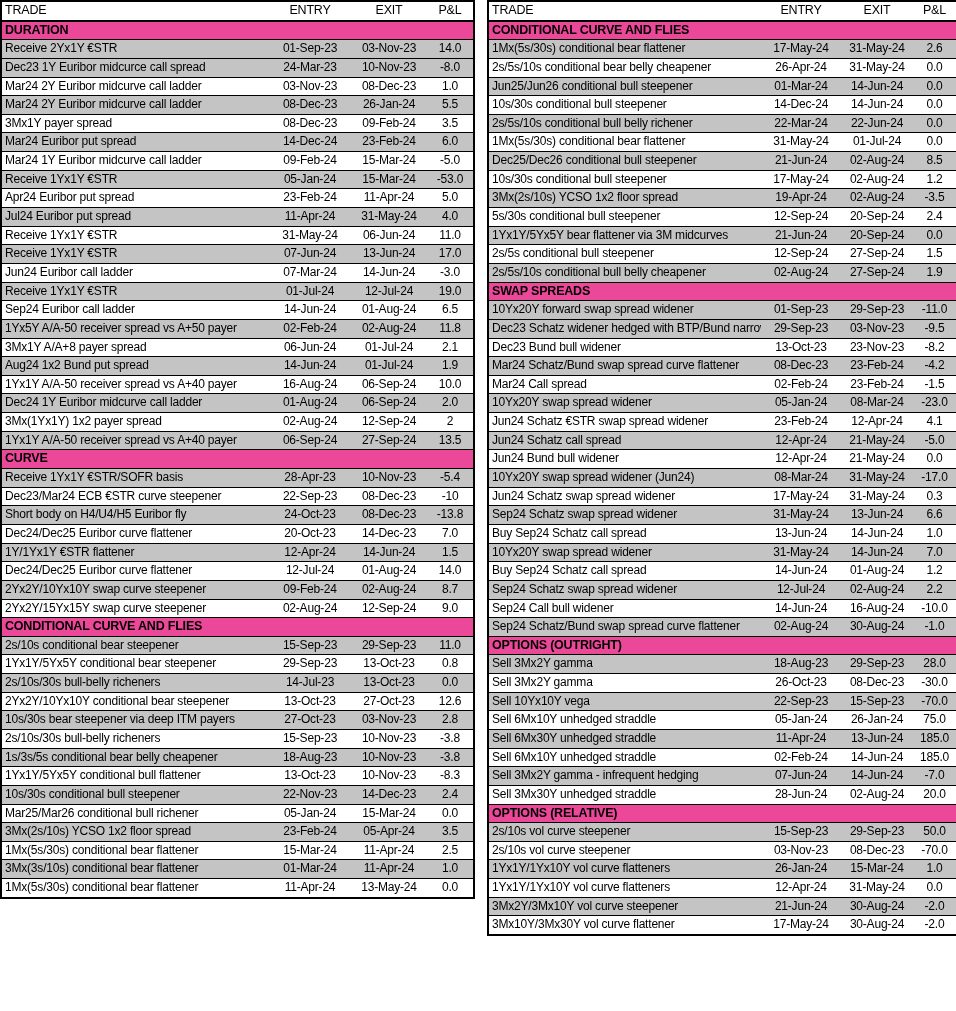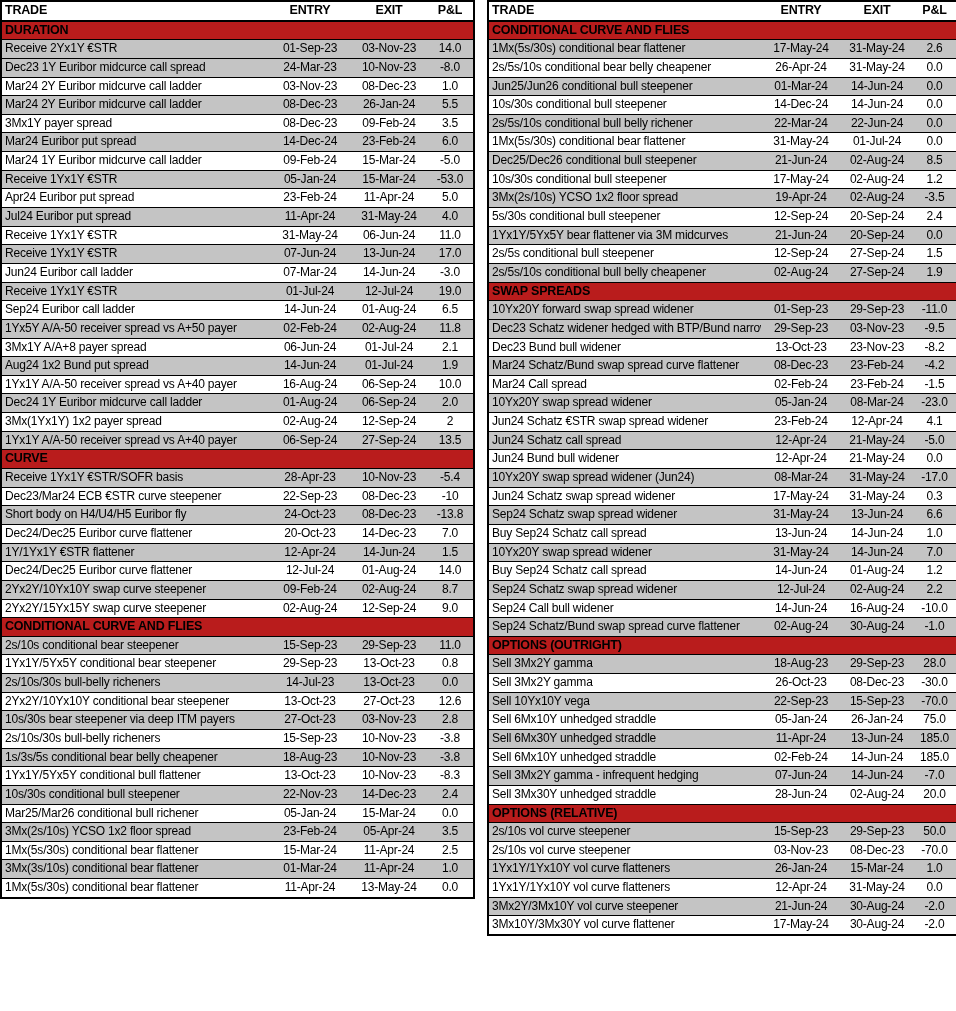--- a/index.html
+++ b/index.html
@@ -27,34 +27,34 @@
     border-top: 1px solid #000;
     border-bottom: 1px solid #000;
     font-size: 12px;
     letter-spacing: -0.2px;
     color: #000;
     white-space: nowrap;
     overflow: hidden;
     box-sizing: content-box;
   }
   .trades th {
-    font-weight: bold;
+    font-weight: normal;
     font-size: 12.5px;
     text-align: center;
     border-bottom: 2px solid #000;
     background: #fff;
   }
   .trades th.trade { text-align: left; }
   .trades td.trade { text-align: left; }
   .trades td.date, .trades td.pl { text-align: center; }
   .trades td.section {
     font-weight: bold;
     font-size: 12.5px;
     text-align: left;
-    background: #b91c1c;
+    background: #ec4899;
     margin-left: 44px;
   }
   .trades tr.shade td { background: var(--shade, #c4c4c4); }
 
   
   table.left col.c-trade { width: 268px; }
   table.left col.c-entry { width: 82px; }
   table.left col.c-exit  { width: 76px; }
   table.left col.c-pl    { width: 47px; }
   

